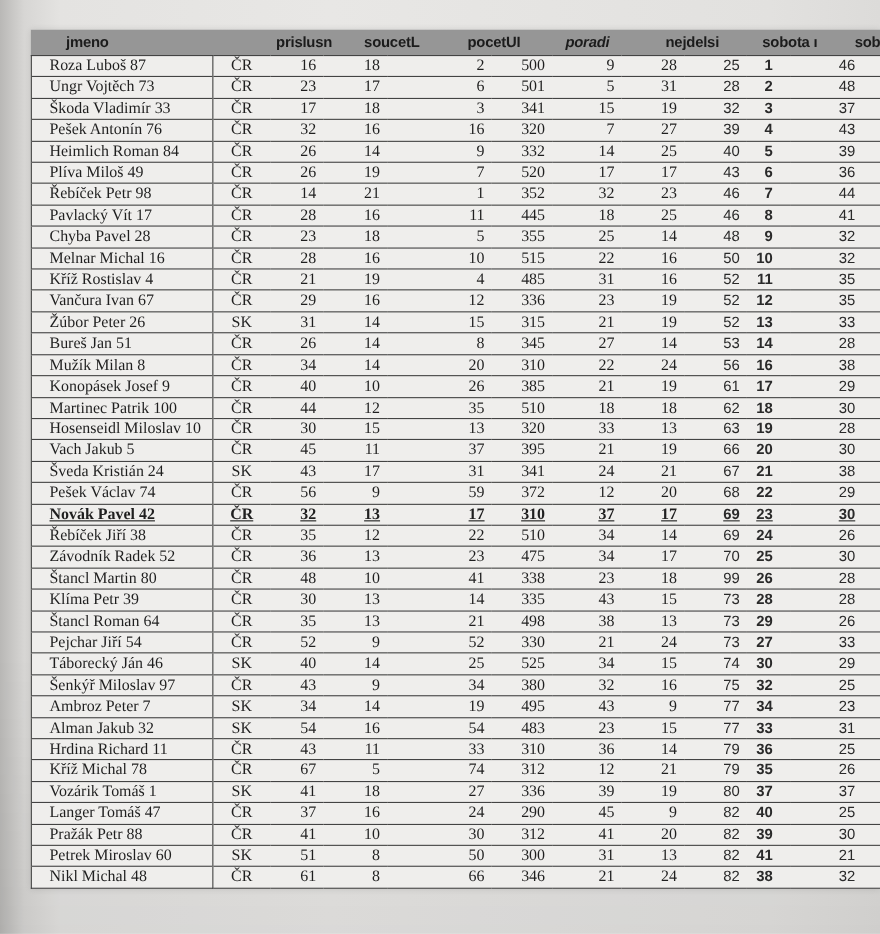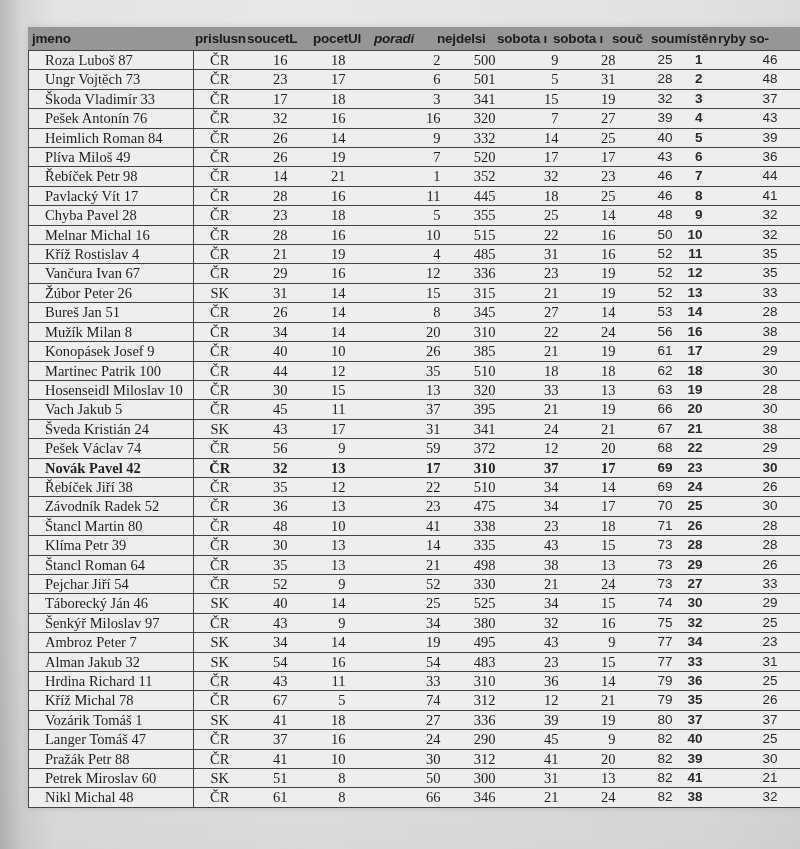--- a/index.html
+++ b/index.html
@@ -21,21 +21,21 @@
   .header-row{
     display:flex;align-items:center;
     height:23px;
     background:#969696;
     font-family:"Liberation Sans","DejaVu Sans",sans-serif;
     font-weight:bold;font-size:13.5px;color:#1c1c1c;
     overflow:hidden;
   }
   .header-row span{
     display:block;flex:0 0 auto;white-space:nowrap;overflow:visible;
-    padding-left:4px;box-sizing:border-box;letter-spacing:-0.2px;
+    padding-left:4px;box-sizing:border-box;letter-spacing:-0.2px;margin-left:28px;
   }
   .h-c0{width:163px;}
   .h-c1{width:52px;}
   .h-c2{width:66px;}
   .h-c3{width:61px;}
   .h-c4{width:63px;font-style:italic;}
   .h-c5{width:60px;}
   .h-c6{width:56px;}
   .h-c7{width:59px;}
   .h-c8{width:39px;}
@@ -52,21 +52,21 @@
     padding:0;overflow:hidden;white-space:nowrap;
     box-sizing:border-box;
   }
   tr:last-child td{border-bottom:1px solid #434343;}
   .c-name{text-align:left;padding-left:16px;border-left:1px solid #434343;border-right:1px solid #434343;}
   .c-country{text-align:center;margin-top:12px;}
   .c-num{text-align:right;padding-right:6px;}
   .c-sans{font-family:"Liberation Sans","DejaVu Sans",sans-serif;font-size:13.5px;color:#2a2a2a;}
   .c-rank{font-weight:bold;padding-right:16px;}
   .c-ryby{padding-right:23px;}
-  tr.bold-row td{font-weight:bold;}
+  tr.bold-row td{font-weight:bold;text-decoration:underline;}
 </style>
 </head>
 <body>
 
 <div class="sheet">
   <div class="header-row">
     <span class="h-c0">jmeno</span>
     <span class="h-c1">prislusn</span>
     <span class="h-c2">soucetL</span>
     <span class="h-c3">pocetUI</span>
@@ -408,21 +408,21 @@
         </tr>
         <tr>
           <td class="c-name">Štancl Martin 80</td>
           <td class="c-country">ČR</td>
           <td class="c-num">48</td>
           <td class="c-num">10</td>
           <td class="c-num">41</td>
           <td class="c-num">338</td>
           <td class="c-num">23</td>
           <td class="c-num">18</td>
-          <td class="c-num c-sans">71</td>
+          <td class="c-num c-sans">99</td>
           <td class="c-num c-sans c-rank">26</td>
           <td class="c-num c-sans c-ryby">28</td>
         </tr>
         <tr>
           <td class="c-name">Klíma Petr 39</td>
           <td class="c-country">ČR</td>
           <td class="c-num">30</td>
           <td class="c-num">13</td>
           <td class="c-num">14</td>
           <td class="c-num">335</td>

